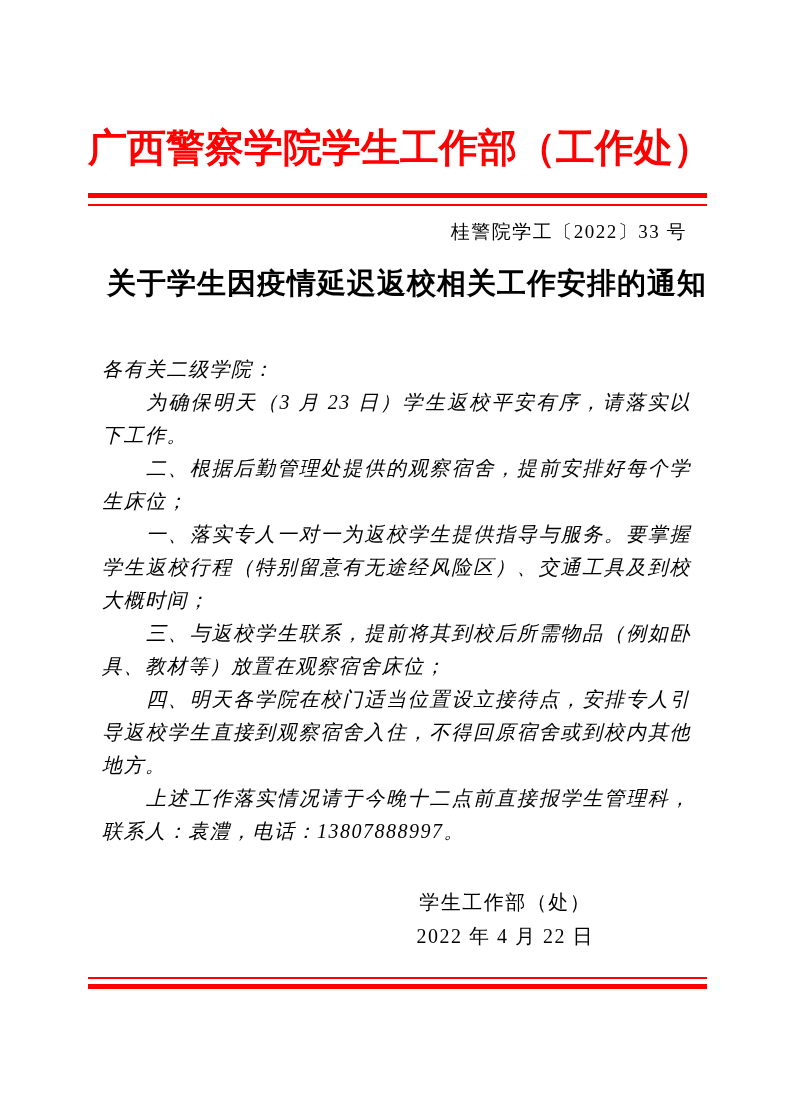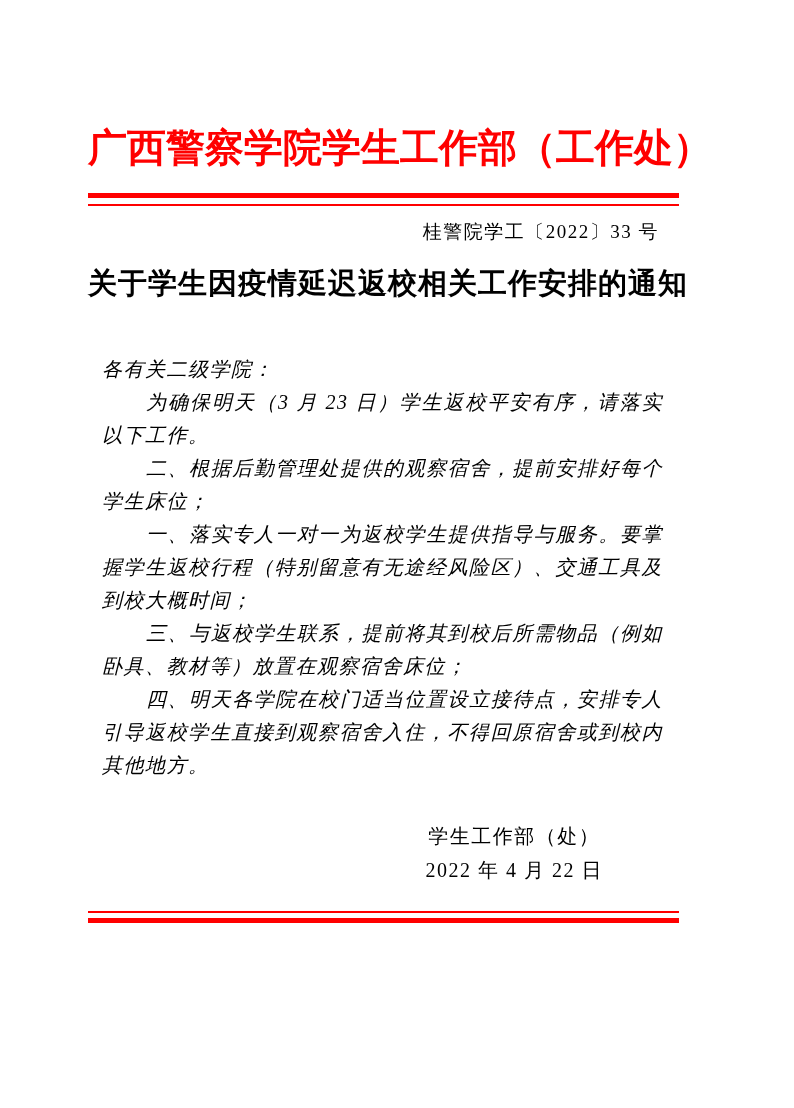--- a/index.html
+++ b/index.html
@@ -11,21 +11,21 @@
     width: 794px;
     height: 1108px;
     font-family: "Liberation Serif", "DejaVu Serif", serif;
     color: #000000;
     overflow: hidden;
   }
   .page {
     box-sizing: border-box;
     width: 794px;
     height: 1108px;
-    padding: 122px 115px 0 88px;
+    padding: 122px 87px 0 88px;
     background: #ffffff;
   }
   
   .org-title {
     margin: 0;
     color: #ff0000;
     font-size: 39px;
     font-weight: bold;
     line-height: 52px;
     text-align: center;
@@ -66,21 +66,21 @@
     line-height: 33px;
     letter-spacing: 1.5px;
     text-align: justify;
     font-style: italic;
   }
   .body-text p.indent {
     text-indent: 44px;
   }
   
   .signature {
-    margin: 37px 76px 0 auto;
+    margin: 37px 113px 0 auto;
     width: fit-content;
     text-align: center;
     font-size: 20px;
     line-height: 34px;
     letter-spacing: 1.5px;
   }
   
   .footer-divider {
     margin-top: 24px;
     height: 5px;
@@ -102,20 +102,21 @@
   <main>
     <h2 class="notice-title">关于学生因疫情延迟返校相关工作安排的通知</h2>
 
     <div class="body-text">
       <p>各有关二级学院：</p>
       <p class="indent">为确保明天（3 月 23 日）学生返校平安有序，请落实以下工作。</p>
       <p class="indent">二、根据后勤管理处提供的观察宿舍，提前安排好每个学生床位；</p>
       <p class="indent">一、落实专人一对一为返校学生提供指导与服务。要掌握学生返校行程（特别留意有无途经风险区）、交通工具及到校大概时间；</p>
       <p class="indent">三、与返校学生联系，提前将其到校后所需物品（例如卧具、教材等）放置在观察宿舍床位；</p>
       <p class="indent">四、明天各学院在校门适当位置设立接待点，安排专人引导返校学生直接到观察宿舍入住，不得回原宿舍或到校内其他地方。</p>
+      <p class="indent">上述工作落实情况请于今晚十二点前直接报学生管理科，联系人：袁澧，电话：13807888997。</p>
     </div>
 
     <div class="signature">
       <div>学生工作部（处）</div>
       <div>2022 年 4 月 22 日</div>
     </div>
   </main>
 
   <footer>
     <div class="footer-divider"></div>

